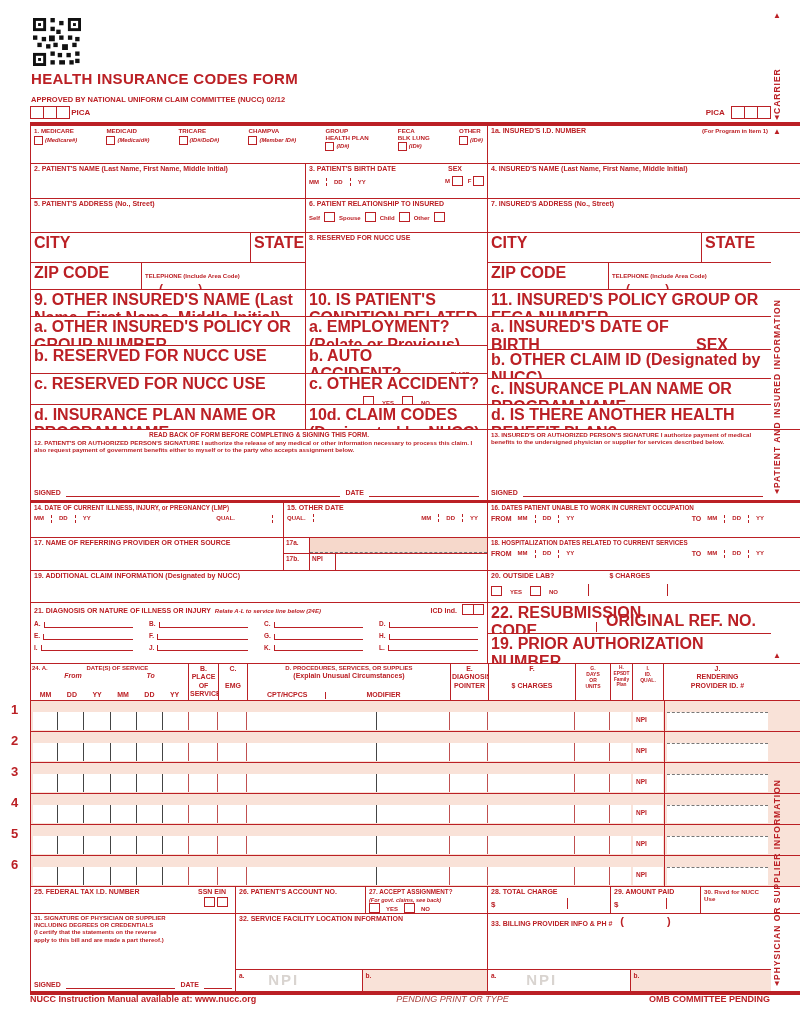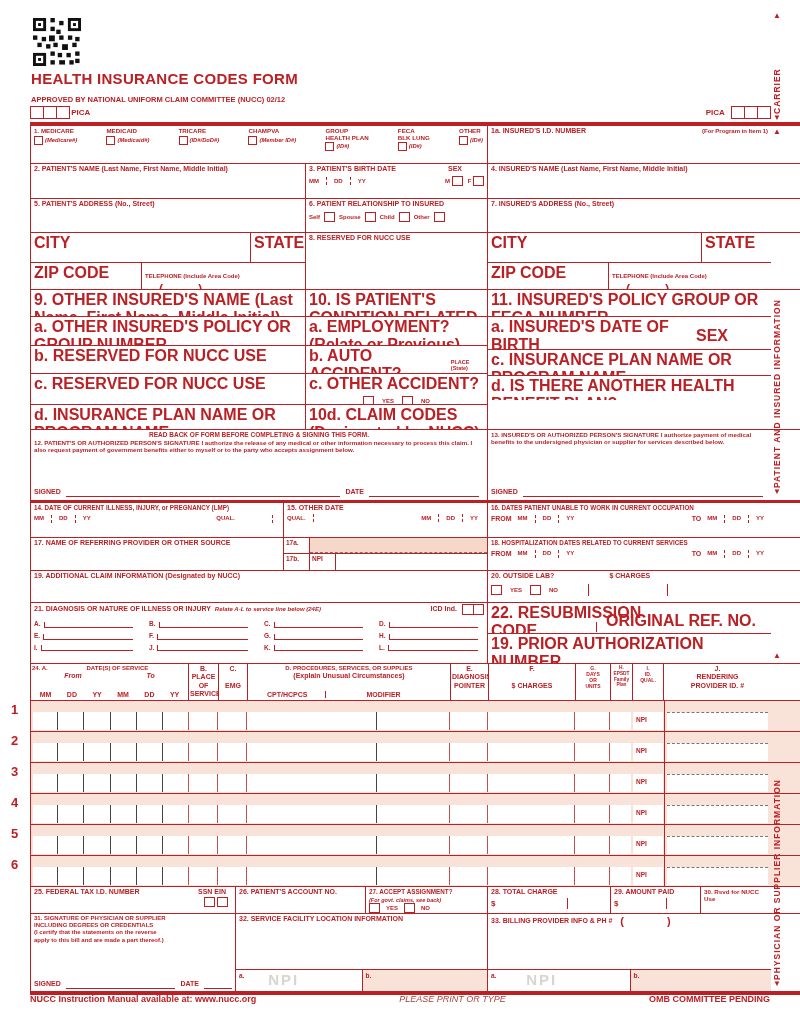--- a/index.html
+++ b/index.html
@@ -22,21 +22,21 @@
 .col{display:flex;flex-direction:column}
 .sub{border-bottom:1px solid var(--red);position:relative;padding:1px 3px;overflow:hidden}
 .sub:last-child{border-bottom:none}
 .it{font-style:italic}
 .small{font-size:6px}
 .tiny{font-size:5.5px}
 .k{display:inline-block;width:11px;height:10px;border:1px solid var(--red);background:#fff;vertical-align:middle}
 .k.s{width:9px;height:9px}
 .vd{display:inline-block;width:0;height:8px;border-left:1px dashed var(--red);margin:0 7px;vertical-align:-1px}
 .dg{display:inline-flex;align-items:center;font-size:6px}
-.fl{display:flex;align-items:center}
+.fl{display:flex;align-items:flex-end}
 .sp{justify-content:space-between}
 .ml{margin-left:auto}
 .sigline{flex:1;border-bottom:1px solid var(--red);height:9px;margin:0 5px}
 .ul80{width:80px;border-bottom:1px solid var(--red);height:9px;margin-left:5px}
 .parens{font-size:12px;font-weight:bold;letter-spacing:16px;margin-left:14px}
 
 .plans{display:flex;justify-content:space-between;padding:2px 4px 1px 3px}
 .plan .pl{font-size:6.2px;white-space:pre-line;line-height:1.05}
 .plan .pr{margin-top:1px;font-size:5.8px}
 .plan .pr .it{margin-left:2px}
@@ -276,20 +276,21 @@
       </div>
       <div class="col last" style="width:283px">
         <div class="sub" style="height:27px"><span>11. INSURED'S POLICY GROUP OR FECA NUMBER</span></div>
         <div class="sub" style="height:33px">
           <div class="fl">
               <span>a. INSURED'S DATE OF BIRTH</span>
               <span class="ml" style="margin-right:40px">SEX</span>
             </div>
 
         </div>
+        <div class="sub" style="height:30px"><span>b. OTHER CLAIM ID (Designated by NUCC)</span></div>
         <div class="sub" style="height:26px"><span>c. INSURANCE PLAN NAME OR PROGRAM NAME</span></div>
         <div class="sub" style="height:24px">
           <span>d. IS THERE ANOTHER HEALTH BENEFIT PLAN?</span>
           
         </div>
       </div>
     </div>
 
     <div class="r" style="height:73px;border-bottom:3px solid var(--red)">
       <div class="cl col" style="width:457px">
@@ -652,21 +653,21 @@
         <div class="ab">
           <div class="aa"><span>a.</span><span class="npiwm">NPI</span></div>
           <div class="bb"><span>b.</span></div>
         </div>
       </div>
     </div>
   </div>
 
   <div class="footer">
     <span>NUCC Instruction Manual available at: www.nucc.org</span>
-    <span class="it" style="font-weight:normal;color:#a8403c">PLEASE PRINT OR TYPE</span>
+    <span class="it" style="font-weight:normal;color:#a8403c">PENDING PRINT OR TYPE</span>
     <span>OMB COMMITTEE PENDING</span>
   </div>
 
   <div class="vlab" style="left:772px;top:12px;height:110px">
     <span class="ar">▲</span>
     <span class="vtxt">CARRIER</span>
     <span class="ar">▼</span>
   </div>
   <div class="vlab" style="left:772px;top:128px;height:368px">
     <span class="ar">▲</span>

